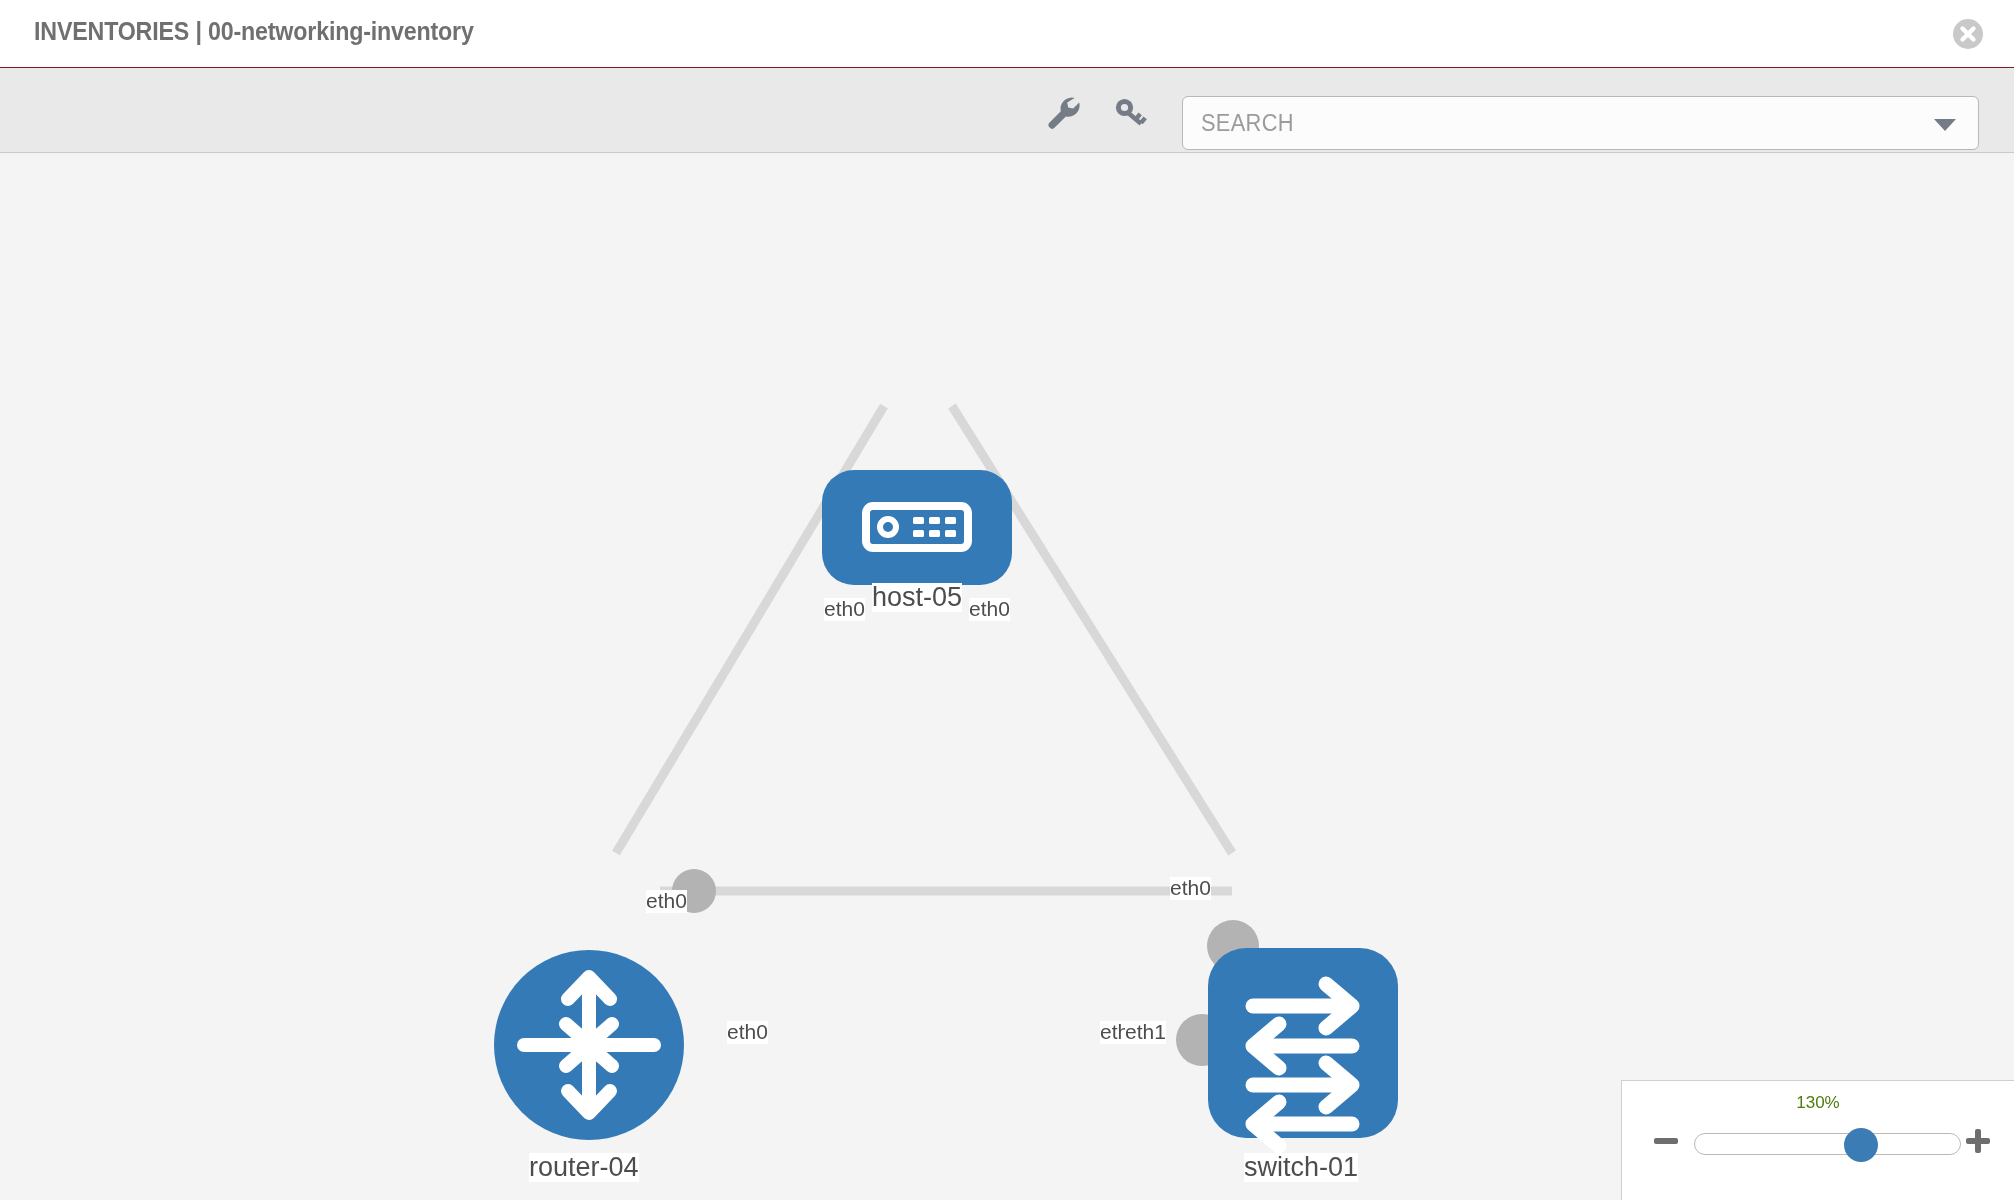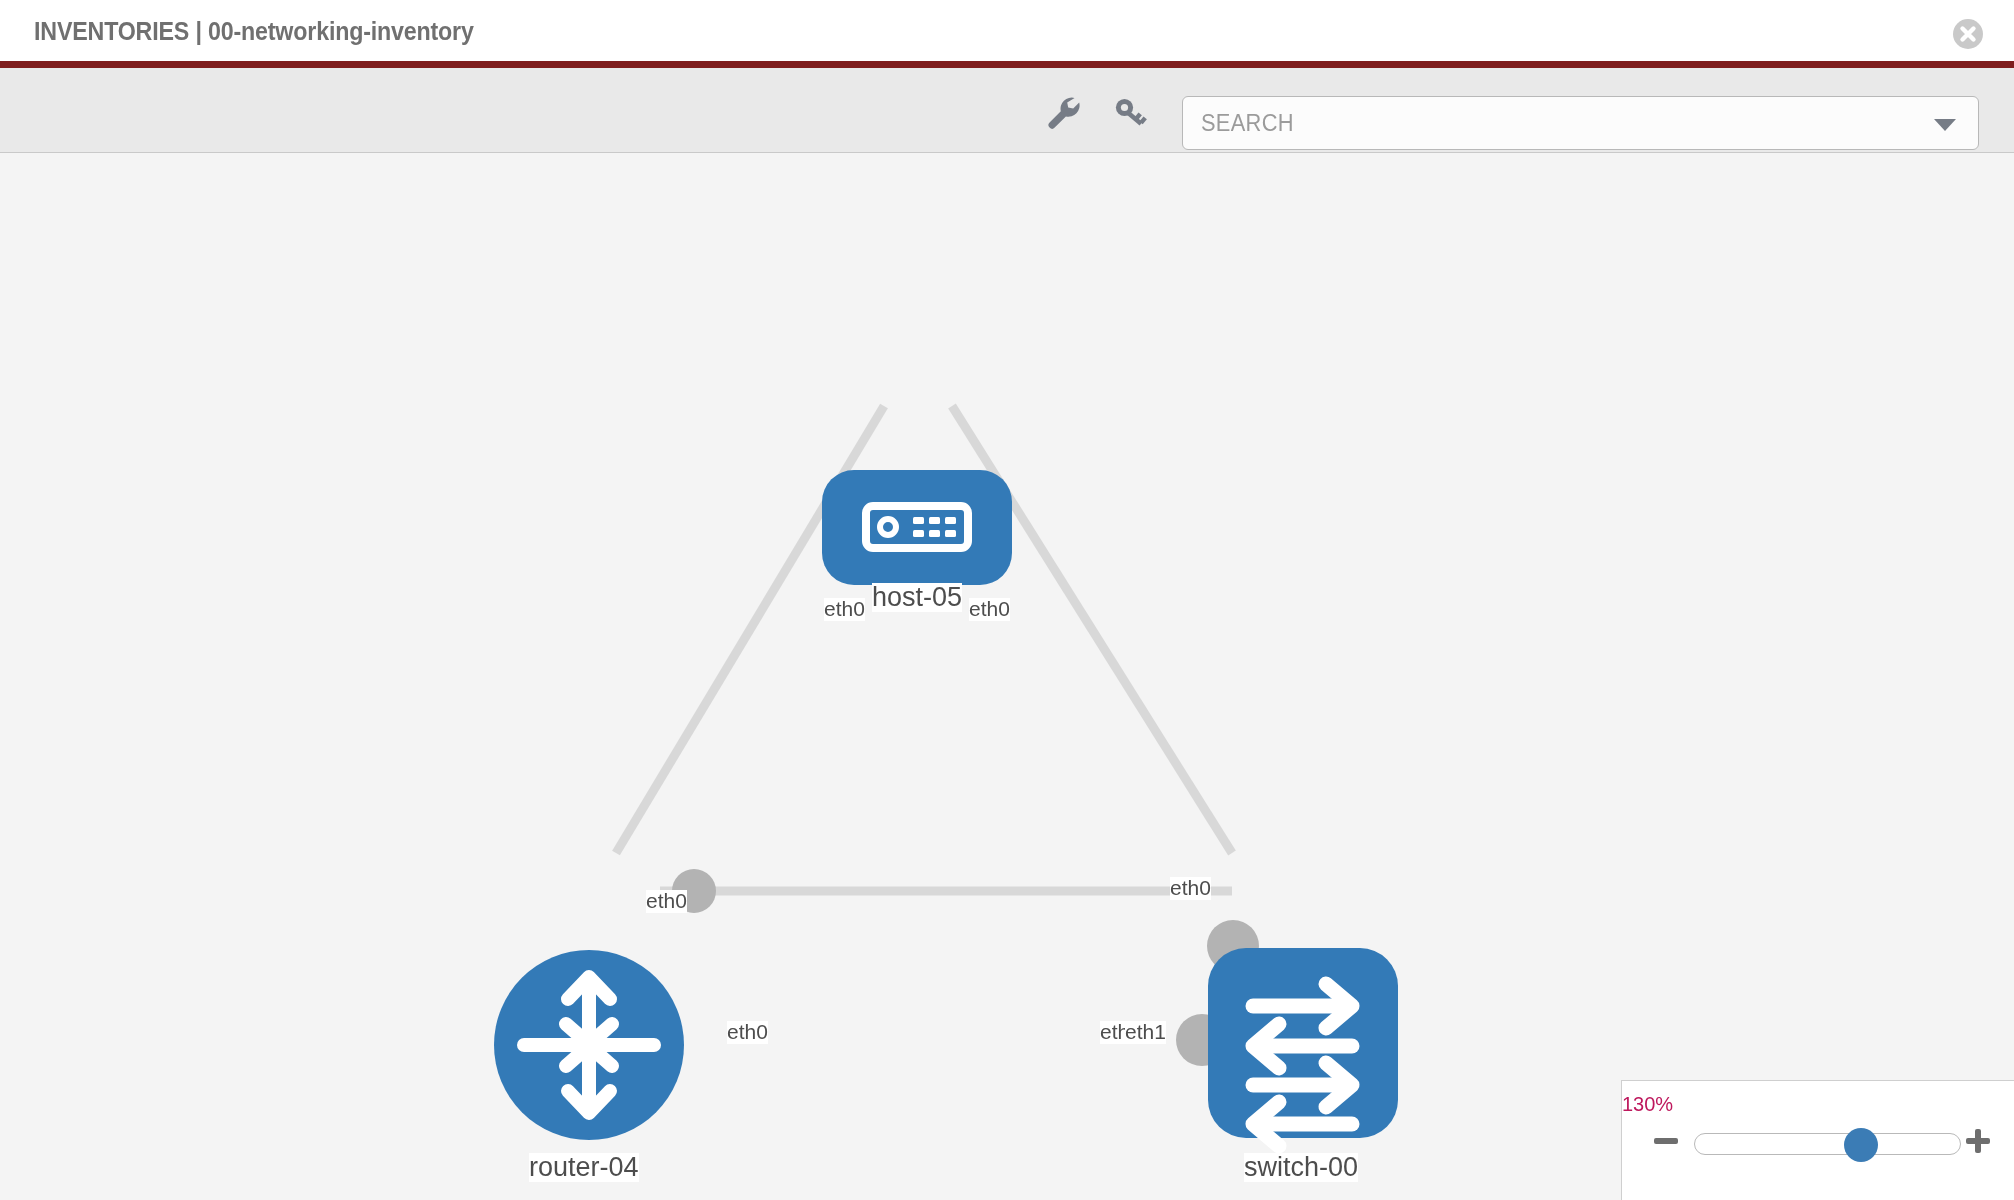--- a/index.html
+++ b/index.html
@@ -15,21 +15,21 @@
     -webkit-font-smoothing: antialiased;
   }
 
   
   .header {
     position: absolute;
     left: 0; top: 0;
     width: 2014px;
     height: 68px;
     background: #ffffff;
-    border-bottom: 7px solid #7f1d1d;
+    border-bottom: 1px solid #7f1d1d;
     box-sizing: border-box;
   }
   .page-title {
     position: absolute;
     left: 34px;
     top: 17px;
     font-size: 25px;
     font-weight: bold;
     color: #707070;
     letter-spacing: -0.2px;
@@ -165,22 +165,23 @@
     border: 1px solid #cfcfcf;
     border-bottom: none;
     border-right: none;
     box-sizing: border-box;
   }
   .zoom-value {
     position: absolute;
     top: 12px;
     left: 0;
     width: 100%;
-    font-size: 20px;
-    color: #be185d;
+    text-align: center;
+    font-size: 17px;
+    color: #4d7c0f;
   }
   .zoom-minus, .zoom-plus {
     position: absolute;
     top: 46px;
     width: 28px;
     height: 28px;
     cursor: pointer;
   }
   .zoom-minus { left: 30px; }
   .zoom-plus  { right: 22px; }
@@ -330,21 +331,21 @@
   <div class="node-label small" style="left:1170px; top:724px;">eth0</div>
 
   <div class="node-label small" style="left:727px; top:868px;">eth0</div>
 
   <div class="node-label small" style="left:1100px; top:868px;">eth</div>
 
   <div class="node-label small" style="left:1125px; top:868px;">eth1</div>
 
   <div class="node-label big" style="left:529px; top:1000px;">router-04</div>
 
-  <div class="node-label big" style="left:1244px; top:1000px;">switch-00</div>
+  <div class="node-label big" style="left:1244px; top:1000px;">switch-01</div>
 </div>
 
 <div class="zoom-panel">
   <div class="zoom-value">130%</div>
 
   <div class="zoom-minus">
     <svg width="28" height="28" viewBox="0 0 28 28">
       <rect x="2" y="11" width="24" height="6" rx="2" fill="#6e6e6e"></rect>
     </svg>
   </div>

